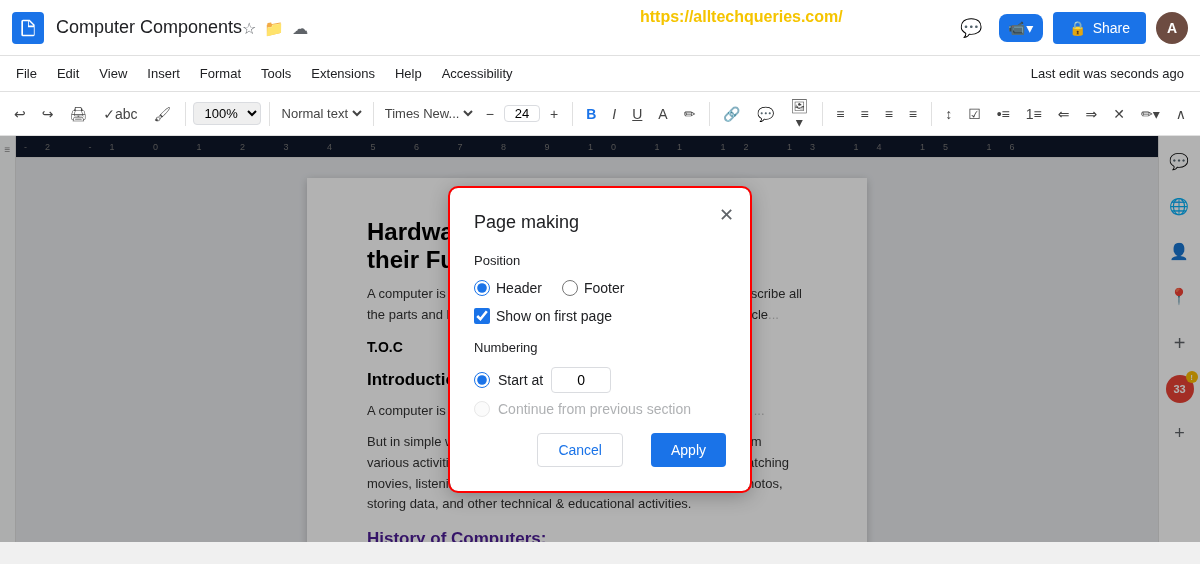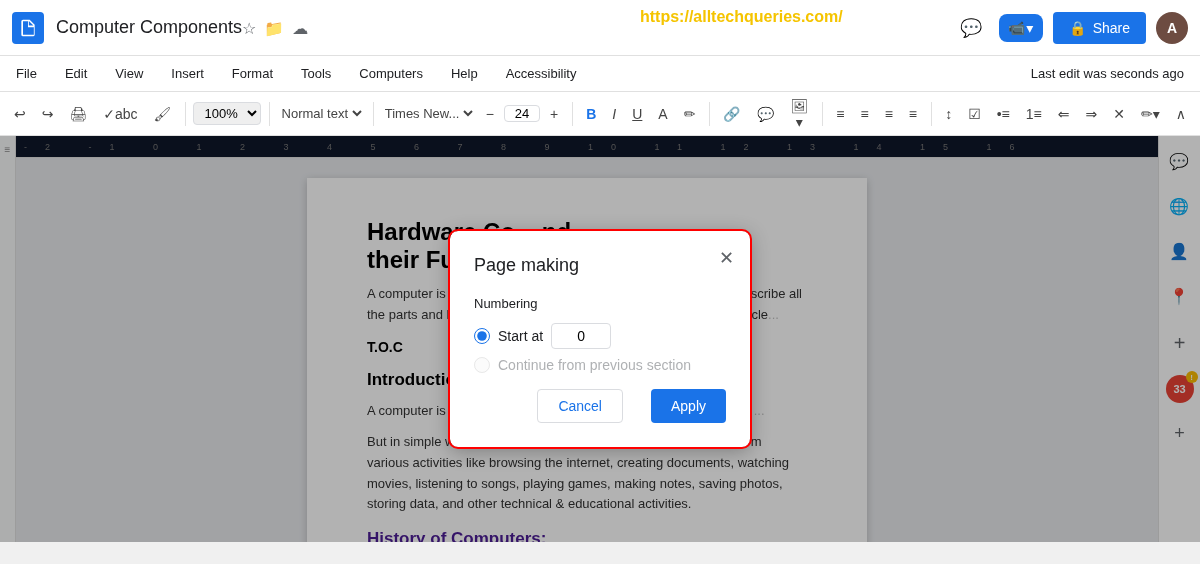--- a/index.html
+++ b/index.html
@@ -12,21 +12,21 @@
     .doc-info { display: flex; flex-direction: row; }
     .doc-icons { display: flex; gap: 8px; align-items: center; margin-top: 2px; }
     .doc-icons span { font-size: 16px; color: #5f6368; cursor: pointer; }
     .topbar-right { margin-left: auto; display: flex; align-items: center; gap: 10px; }
     .share-btn { background: #1a73e8; color: white; border: none; border-radius: 4px; padding: 8px 16px; font-size: 14px; cursor: pointer; display: flex; align-items: center; gap: 6px; }
     .icon-btn { background: none; border: none; cursor: pointer; padding: 6px; border-radius: 50%; font-size: 18px; color: #5f6368; display: flex; align-items: center; }
     .avatar { width: 32px; height: 32px; background: #6d4c41; border-radius: 50%; display: flex; align-items: center; justify-content: center; color: white; font-size: 14px; font-weight: bold; }
     .url-overlay { position: absolute; top: 8px; left: 640px; color: #f5c400; font-weight: bold; font-size: 16px; font-family: Arial; }
 
     
-    .menubar { background: #fff; height: 36px; display: flex; align-items: center; padding: 0 8px; border-bottom: 1px solid #e0e0e0; gap: 12px; }
+    .menubar { background: #fff; height: 36px; display: flex; align-items: center; padding: 0 8px; border-bottom: 1px solid #e0e0e0; gap: 4px; }
     .menubar span { font-size: 13px; color: #202124; padding: 4px 8px; border-radius: 4px; cursor: pointer; }
     .last-edit { margin-left: auto; font-size: 12px; color: #5f6368; }
 
     
     .toolbar { background: #fff; height: 44px; display: flex; align-items: center; padding: 0 8px; border-bottom: 1px solid #e0e0e0; gap: 4px; overflow: hidden; }
     .toolbar-btn { background: none; border: none; cursor: pointer; padding: 4px 6px; border-radius: 4px; font-size: 14px; color: #444; display: flex; align-items: center; }
     .toolbar-sep { width: 1px; height: 24px; background: #e0e0e0; margin: 0 4px; }
     .toolbar-select { border: none; background: none; font-size: 13px; cursor: pointer; color: #444; }
     .zoom-select { border: 1px solid #dadce0; border-radius: 4px; padding: 2px 6px; font-size: 13px; }
 
@@ -87,21 +87,21 @@
   </div>
 </div>
 
 <div class="menubar">
   <span>File</span>
   <span>Edit</span>
   <span>View</span>
   <span>Insert</span>
   <span>Format</span>
   <span>Tools</span>
-  <span>Computers</span>
+  <span>Extensions</span>
   <span>Help</span>
   <span>Accessibility</span>
   <span class="last-edit">Last edit was seconds ago</span>
 </div>
 
 <div class="toolbar">
   <button class="toolbar-btn">↩</button>
   <button class="toolbar-btn">↪</button>
   <button class="toolbar-btn">🖨</button>
   <button class="toolbar-btn">✓abc</button>
@@ -186,20 +186,37 @@
       <span style="position:absolute;top:-4px;right:-4px;background:#fbbc04;border-radius:50%;width:12px;height:12px;font-size:8px;display:flex;align-items:center;justify-content:center;">!</span>
     </div>
     <button class="icon-btn" style="font-size:18px;">+</button>
   </div>
 
   <div class="dialog-overlay">
     <div class="dialog">
       <h2 class="dialog-title">Page making</h2>
       <button class="dialog-close">✕</button>
 
+      <div>
+        <p class="section-label">Position</p>
+        <div class="radio-group">
+          <label class="radio-item">
+            <input type="radio" name="position" checked="" style="">
+            <span>Header</span>
+          </label>
+          <label class="radio-item">
+            <input type="radio" name="position" style="">
+            <span>Footer</span>
+          </label>
+        </div>
+        <label class="checkbox-item">
+          <input type="checkbox" checked="" style="">
+          <span>Show on first page</span>
+        </label>
+      </div>
 
       <div class="numbering-section">
         <p class="section-label">Numbering</p>
         <div class="radio-with-input">
           <input type="radio" name="numbering" checked="" style="">
           <label>Start at</label>
           <input type="text" class="num-input" value="0" style="">
         </div>
         <div class="continue-option">
           <input type="radio" name="numbering" disabled="" style="">

